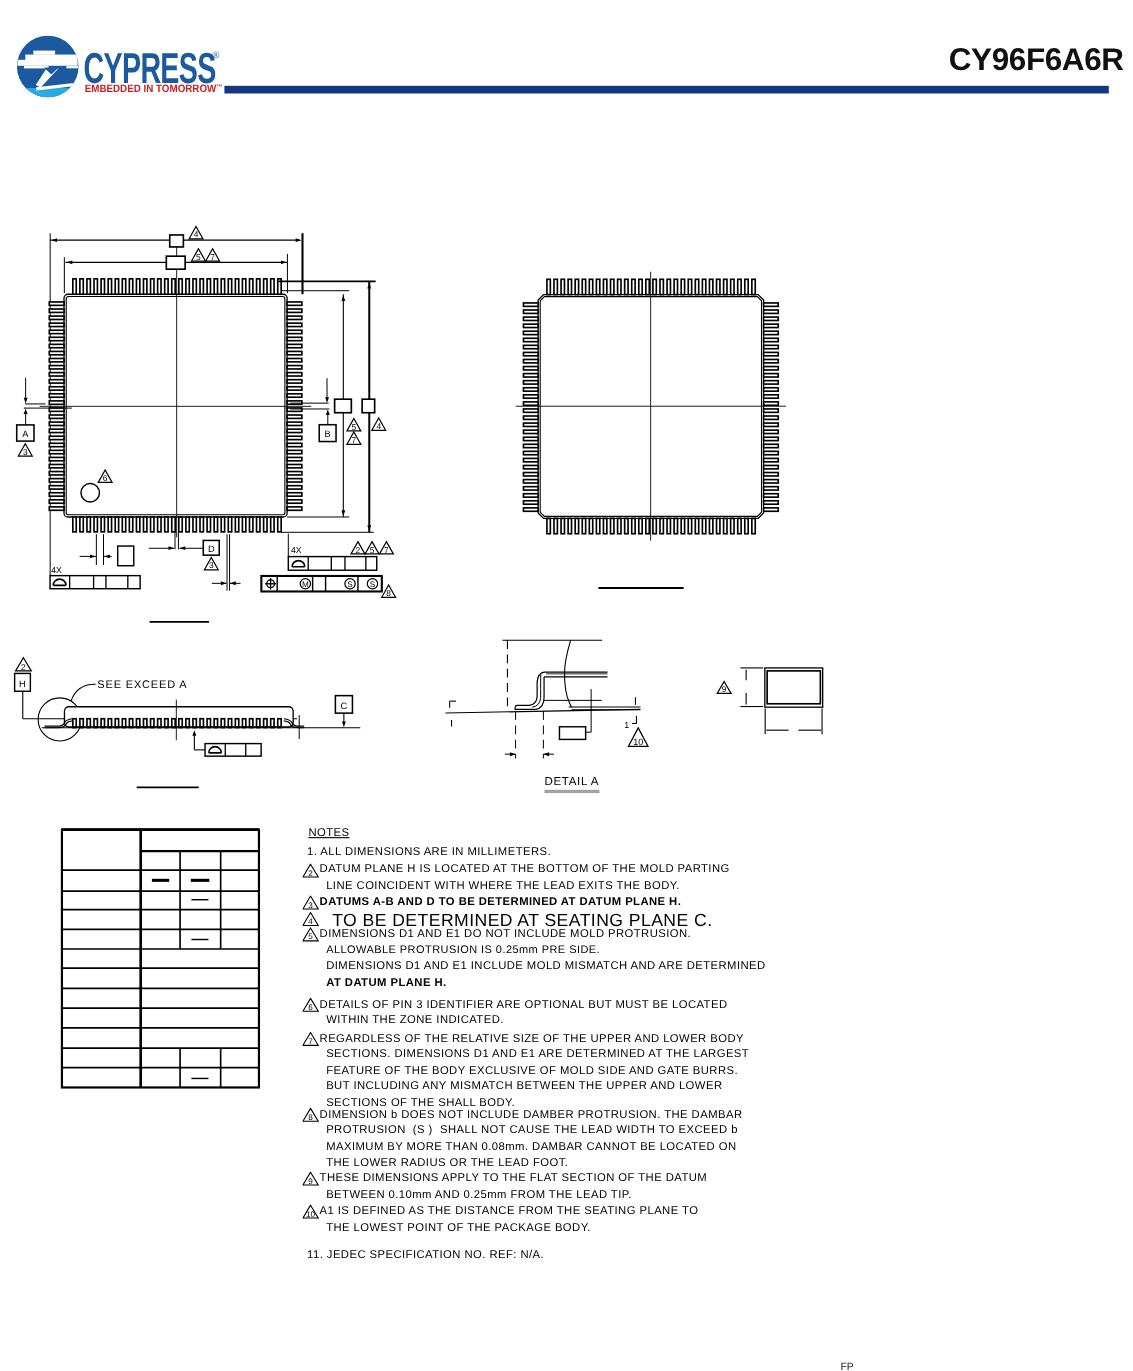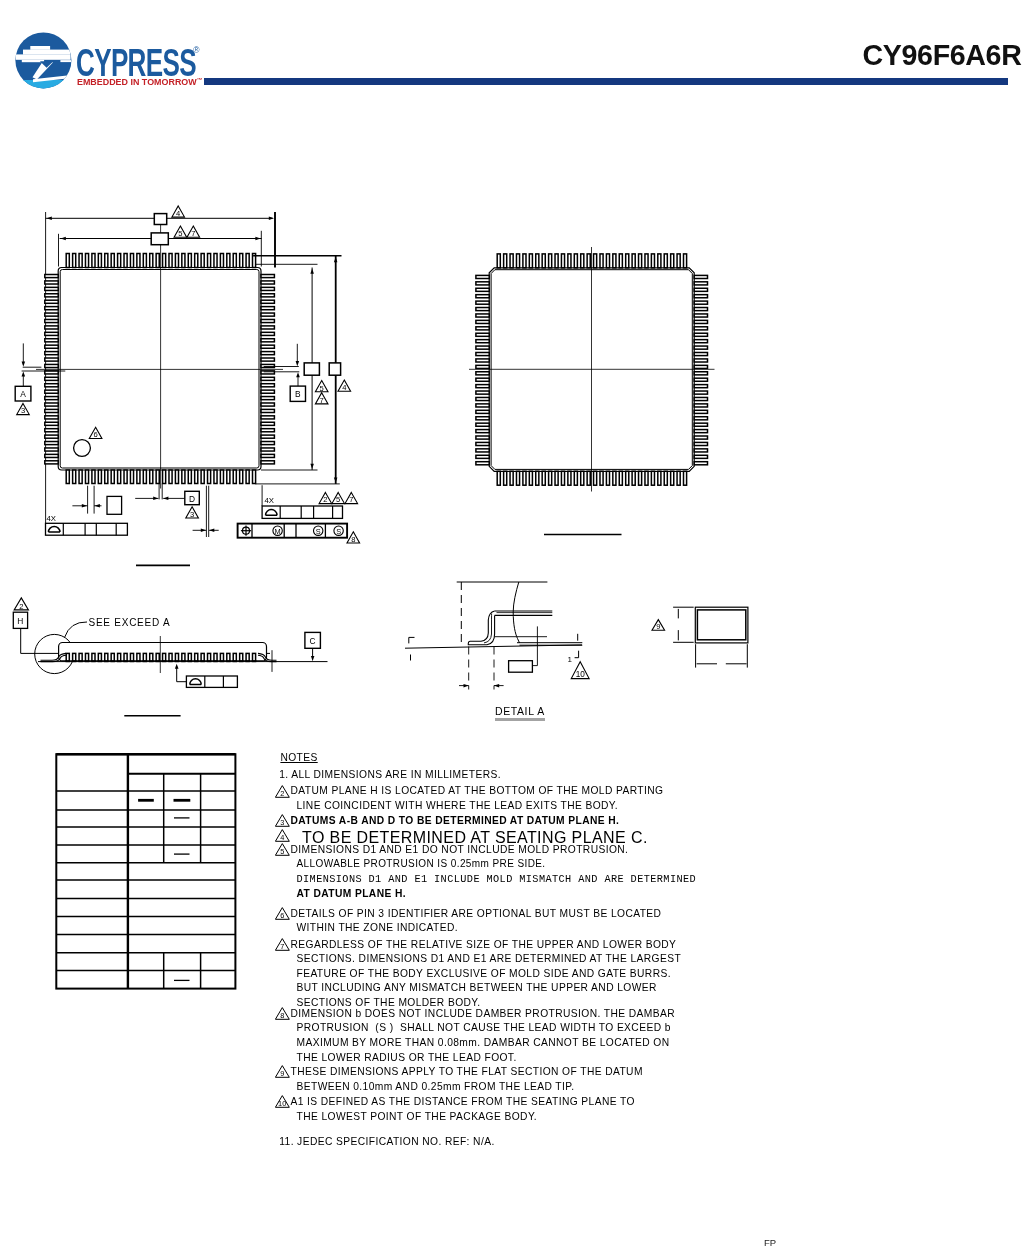--- a/index.html
+++ b/index.html
@@ -771,37 +771,37 @@
     <polygon points="7.3,0.6 14.3,12.3 0.4,12.3" fill="none" stroke="#000" stroke-width="1"></polygon>
     <text x="7.2" y="11" font-size="7.4" text-anchor="middle" font-family="Liberation Sans">4</text>
   </svg>
 <div style="position:absolute;left:291px;top:829.1px;font-size:16px;font-weight:normal;color:#000;white-space:nowrap;letter-spacing:0.4px;margin-left:11px;">TO BE DETERMINED AT SEATING PLANE C.</div>
 <svg style="position:absolute;left:275.0px;top:843.1px" width="18" height="14">
     <polygon points="7.3,0.6 14.3,12.3 0.4,12.3" fill="none" stroke="#000" stroke-width="1"></polygon>
     <text x="7.2" y="11" font-size="7.4" text-anchor="middle" font-family="Liberation Sans">5</text>
   </svg>
 <div style="position:absolute;left:290.5px;top:843.7px;font-size:10.25px;font-weight:normal;color:#000;white-space:nowrap;letter-spacing:0.4px;">DIMENSIONS D1 AND E1 DO NOT INCLUDE MOLD PROTRUSION.</div>
 <div style="position:absolute;left:296.5px;top:858.3000000000001px;font-size:10px;font-weight:normal;color:#000;white-space:nowrap;letter-spacing:0.4px;">ALLOWABLE PROTRUSION IS 0.25mm PRE SIDE.</div>
-<div style="position:absolute;left:296.5px;top:872.9000000000001px;font-size:10.25px;font-weight:normal;color:#000;white-space:nowrap;letter-spacing:0.4px;font-family:Liberation Mono, monospace;">DIMENSIONS D1 AND E1 INCLUDE MOLD MISMATCH AND ARE DETERMINED</div>
+<div style="position:absolute;left:296.5px;top:872.9000000000001px;font-size:10.25px;font-weight:normal;color:#000;white-space:nowrap;letter-spacing:0.4px;">DIMENSIONS D1 AND E1 INCLUDE MOLD MISMATCH AND ARE DETERMINED</div>
 <div style="position:absolute;left:296.5px;top:887.5px;font-size:10.25px;font-weight:bold;color:#000;white-space:nowrap;letter-spacing:0.4px;">AT DATUM PLANE H.</div>
 <svg style="position:absolute;left:275.0px;top:907.1px" width="18" height="14">
     <polygon points="7.3,0.6 14.3,12.3 0.4,12.3" fill="none" stroke="#000" stroke-width="1"></polygon>
     <text x="7.2" y="11" font-size="7.4" text-anchor="middle" font-family="Liberation Sans">6</text>
   </svg>
 <div style="position:absolute;left:290.5px;top:907.7px;font-size:10.25px;font-weight:normal;color:#000;white-space:nowrap;letter-spacing:0.4px;">DETAILS OF PIN 3 IDENTIFIER ARE OPTIONAL BUT MUST BE LOCATED</div>
 <div style="position:absolute;left:296.5px;top:922.3000000000001px;font-size:10.25px;font-weight:normal;color:#000;white-space:nowrap;letter-spacing:0.4px;">WITHIN THE ZONE INDICATED.</div>
 <svg style="position:absolute;left:275.0px;top:938.0px" width="18" height="14">
     <polygon points="7.3,0.6 14.3,12.3 0.4,12.3" fill="none" stroke="#000" stroke-width="1"></polygon>
     <text x="7.2" y="11" font-size="7.4" text-anchor="middle" font-family="Liberation Sans">7</text>
   </svg>
 <div style="position:absolute;left:290.5px;top:938.6px;font-size:10.25px;font-weight:normal;color:#000;white-space:nowrap;letter-spacing:0.4px;">REGARDLESS OF THE RELATIVE SIZE OF THE UPPER AND LOWER BODY</div>
 <div style="position:absolute;left:296.5px;top:953.2px;font-size:10.25px;font-weight:normal;color:#000;white-space:nowrap;letter-spacing:0.4px;">SECTIONS. DIMENSIONS D1 AND E1 ARE DETERMINED AT THE LARGEST</div>
 <div style="position:absolute;left:296.5px;top:967.8000000000001px;font-size:10.25px;font-weight:normal;color:#000;white-space:nowrap;letter-spacing:0.4px;">FEATURE OF THE BODY EXCLUSIVE OF MOLD SIDE AND GATE BURRS.</div>
 <div style="position:absolute;left:296.5px;top:982.4px;font-size:10.25px;font-weight:normal;color:#000;white-space:nowrap;letter-spacing:0.4px;">BUT INCLUDING ANY MISMATCH BETWEEN THE UPPER AND LOWER</div>
-<div style="position:absolute;left:296.5px;top:997.0px;font-size:10.25px;font-weight:normal;color:#000;white-space:nowrap;letter-spacing:0.4px;">SECTIONS OF THE MOLDER BODY.</div>
+<div style="position:absolute;left:296.5px;top:997.0px;font-size:10.25px;font-weight:normal;color:#000;white-space:nowrap;letter-spacing:0.4px;">SECTIONS OF THE SHALL BODY.</div>
 <svg style="position:absolute;left:275.0px;top:1007.1px" width="18" height="14">
     <polygon points="7.3,0.6 14.3,12.3 0.4,12.3" fill="none" stroke="#000" stroke-width="1"></polygon>
     <text x="7.2" y="11" font-size="7.4" text-anchor="middle" font-family="Liberation Sans">8</text>
   </svg>
 <div style="position:absolute;left:290.5px;top:1007.7px;font-size:10.25px;font-weight:normal;color:#000;white-space:nowrap;letter-spacing:0.4px;">DIMENSION b DOES NOT INCLUDE DAMBER PROTRUSION. THE DAMBAR</div>
 <div style="position:absolute;left:296.5px;top:1022.3000000000001px;font-size:10.25px;font-weight:normal;color:#000;white-space:nowrap;letter-spacing:0.4px;">PROTRUSION&nbsp;&nbsp;(S )&nbsp;&nbsp;SHALL NOT CAUSE THE LEAD WIDTH TO EXCEED b</div>
 <div style="position:absolute;left:296.5px;top:1036.9px;font-size:10.25px;font-weight:normal;color:#000;white-space:nowrap;letter-spacing:0.4px;">MAXIMUM BY MORE THAN 0.08mm. DAMBAR CANNOT BE LOCATED ON</div>
 <div style="position:absolute;left:296.5px;top:1051.5px;font-size:10.25px;font-weight:normal;color:#000;white-space:nowrap;letter-spacing:0.4px;">THE LOWER RADIUS OR THE LEAD FOOT.</div>
 <svg style="position:absolute;left:275.0px;top:1065.4px" width="18" height="14">
     <polygon points="7.3,0.6 14.3,12.3 0.4,12.3" fill="none" stroke="#000" stroke-width="1"></polygon>

